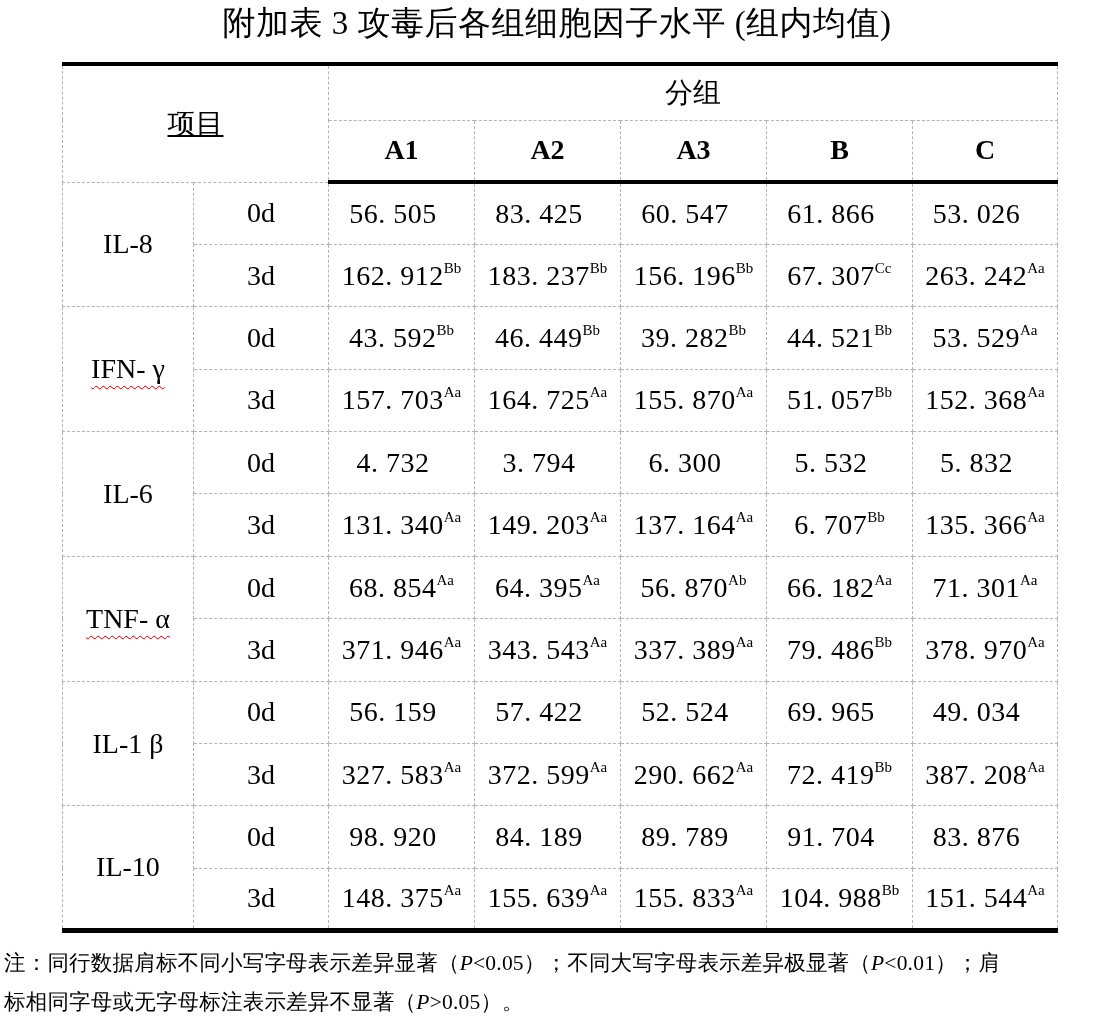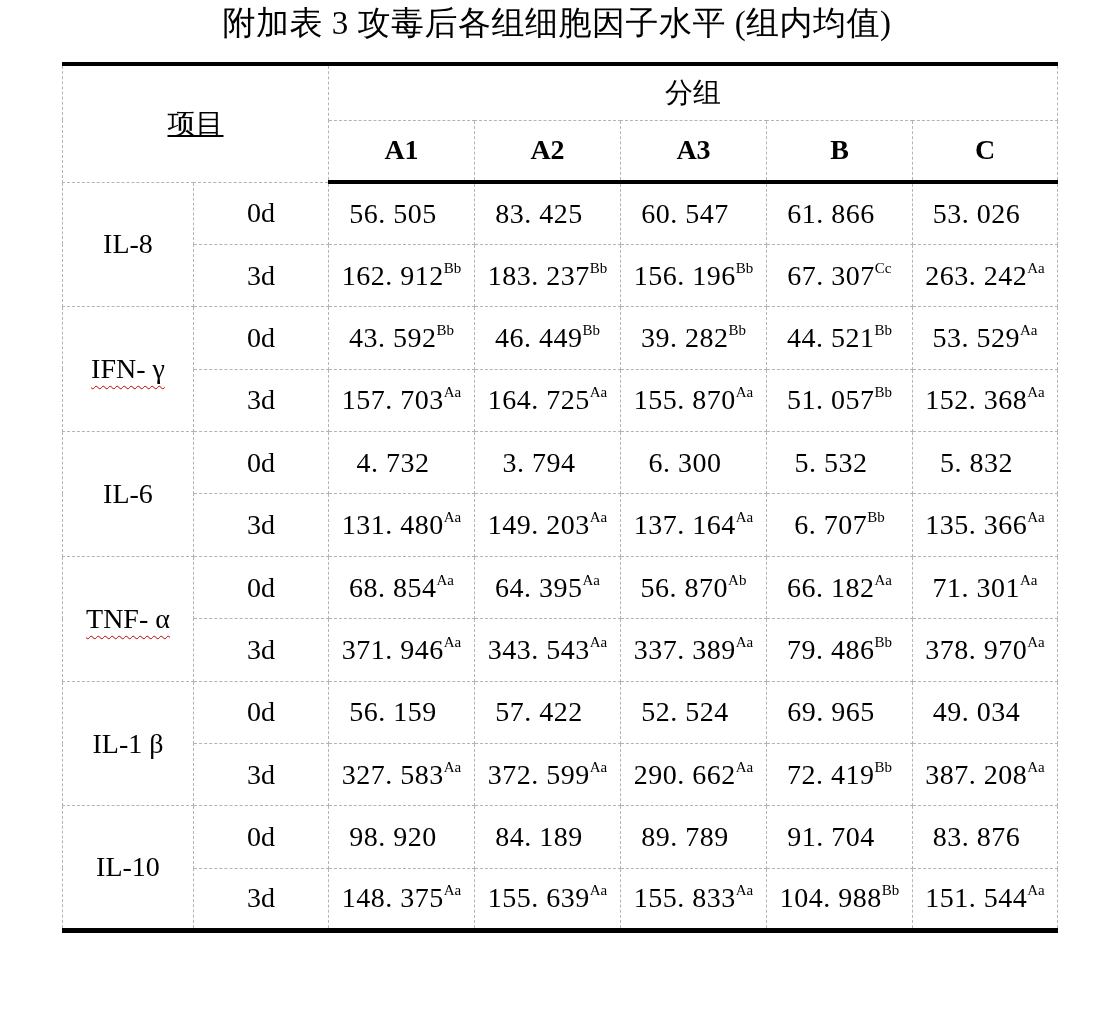--- a/index.html
+++ b/index.html
@@ -134,21 +134,21 @@
         <td rowspan="2"><span>IL-6</span></td>
         <td>0d</td>
         <td class="val"><span class="num">4. 732</span><span class="sig"></span></td>
         <td class="val"><span class="num">3. 794</span><span class="sig"></span></td>
         <td class="val"><span class="num">6. 300</span><span class="sig"></span></td>
         <td class="val"><span class="num">5. 532</span><span class="sig"></span></td>
         <td class="val"><span class="num">5. 832</span><span class="sig"></span></td>
       </tr>
       <tr>
         <td>3d</td>
-        <td class="val"><span class="num">131. 480</span><span class="sig">Aa</span></td>
+        <td class="val"><span class="num">131. 340</span><span class="sig">Aa</span></td>
         <td class="val"><span class="num">149. 203</span><span class="sig">Aa</span></td>
         <td class="val"><span class="num">137. 164</span><span class="sig">Aa</span></td>
         <td class="val"><span class="num">6. 707</span><span class="sig">Bb</span></td>
         <td class="val"><span class="num">135. 366</span><span class="sig">Aa</span></td>
       </tr>
       <tr>
         <td rowspan="2"><span class="wavy">TNF- α</span></td>
         <td>0d</td>
         <td class="val"><span class="num">68. 854</span><span class="sig">Aa</span></td>
         <td class="val"><span class="num">64. 395</span><span class="sig">Aa</span></td>
@@ -195,13 +195,15 @@
         <td class="val"><span class="num">148. 375</span><span class="sig">Aa</span></td>
         <td class="val"><span class="num">155. 639</span><span class="sig">Aa</span></td>
         <td class="val"><span class="num">155. 833</span><span class="sig">Aa</span></td>
         <td class="val"><span class="num">104. 988</span><span class="sig">Bb</span></td>
         <td class="val"><span class="num">151. 544</span><span class="sig">Aa</span></td>
       </tr>
     </tbody>
 </table>
 
 <div class="note">
+  <div><span>注：同行数据肩标不同小写字母表示差异显著（</span><span class="it">P</span><span>&lt;0.05）；不同大写字母表示差异极显著（</span><span class="it">P</span><span>&lt;0.01）；肩</span></div>
+  <div><span>标相同字母或无字母标注表示差异不显著（</span><span class="it">P</span><span>&gt;0.05）。</span></div>
 </div>
 
 </body></html>

